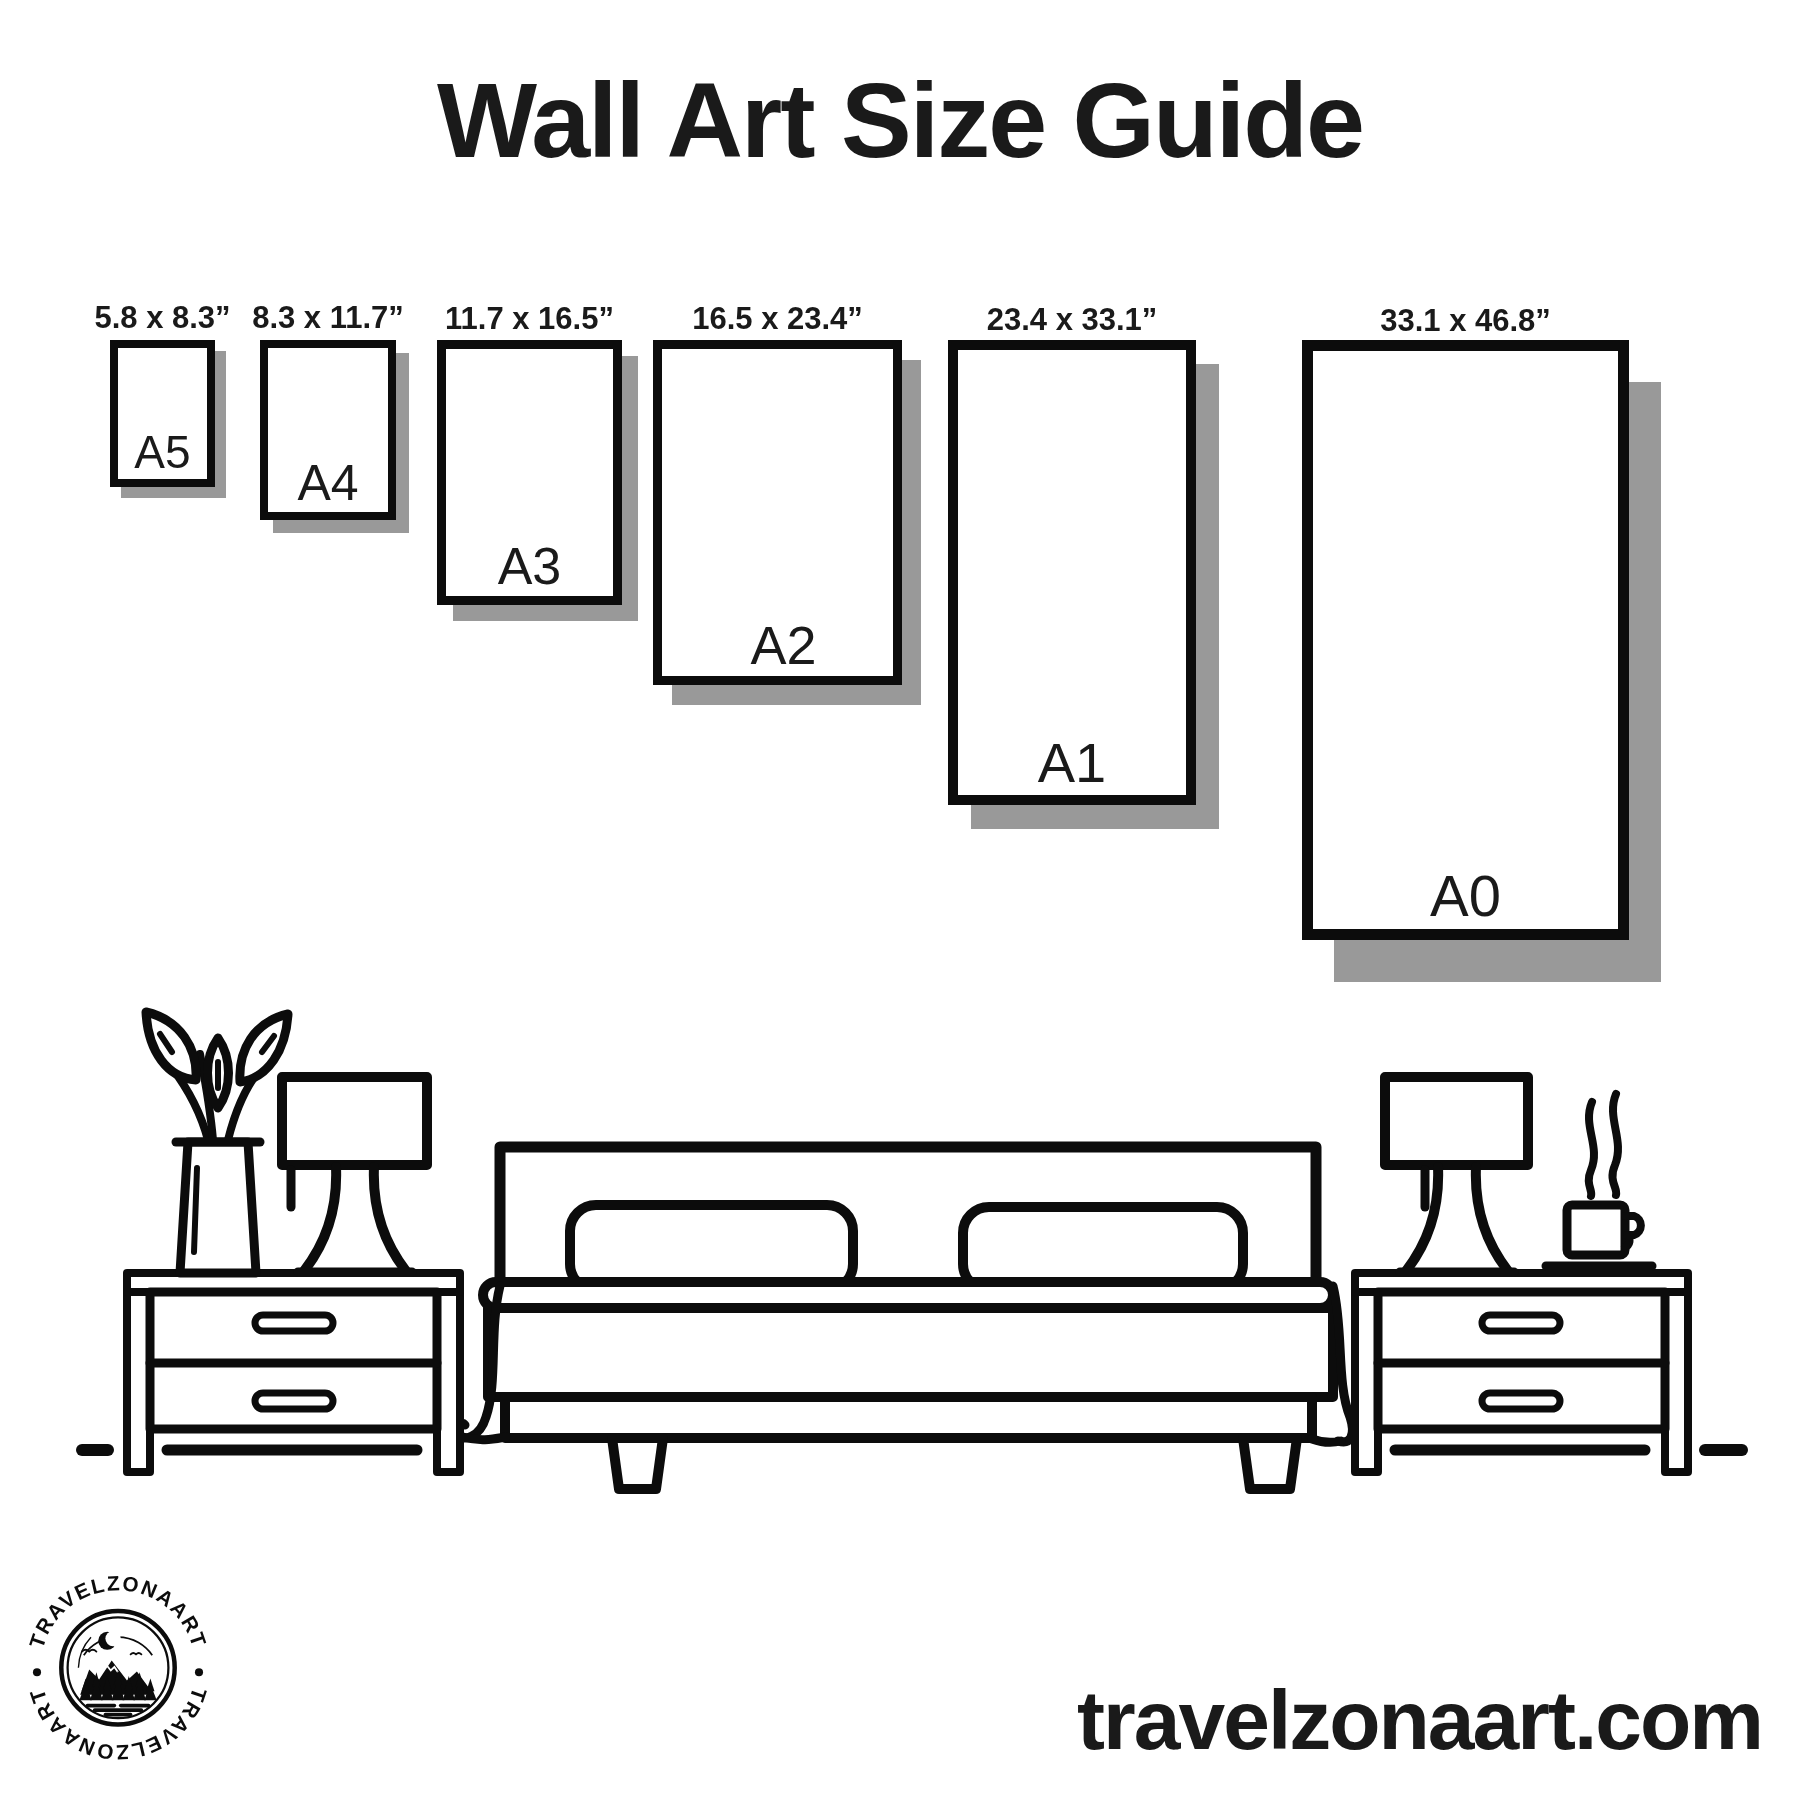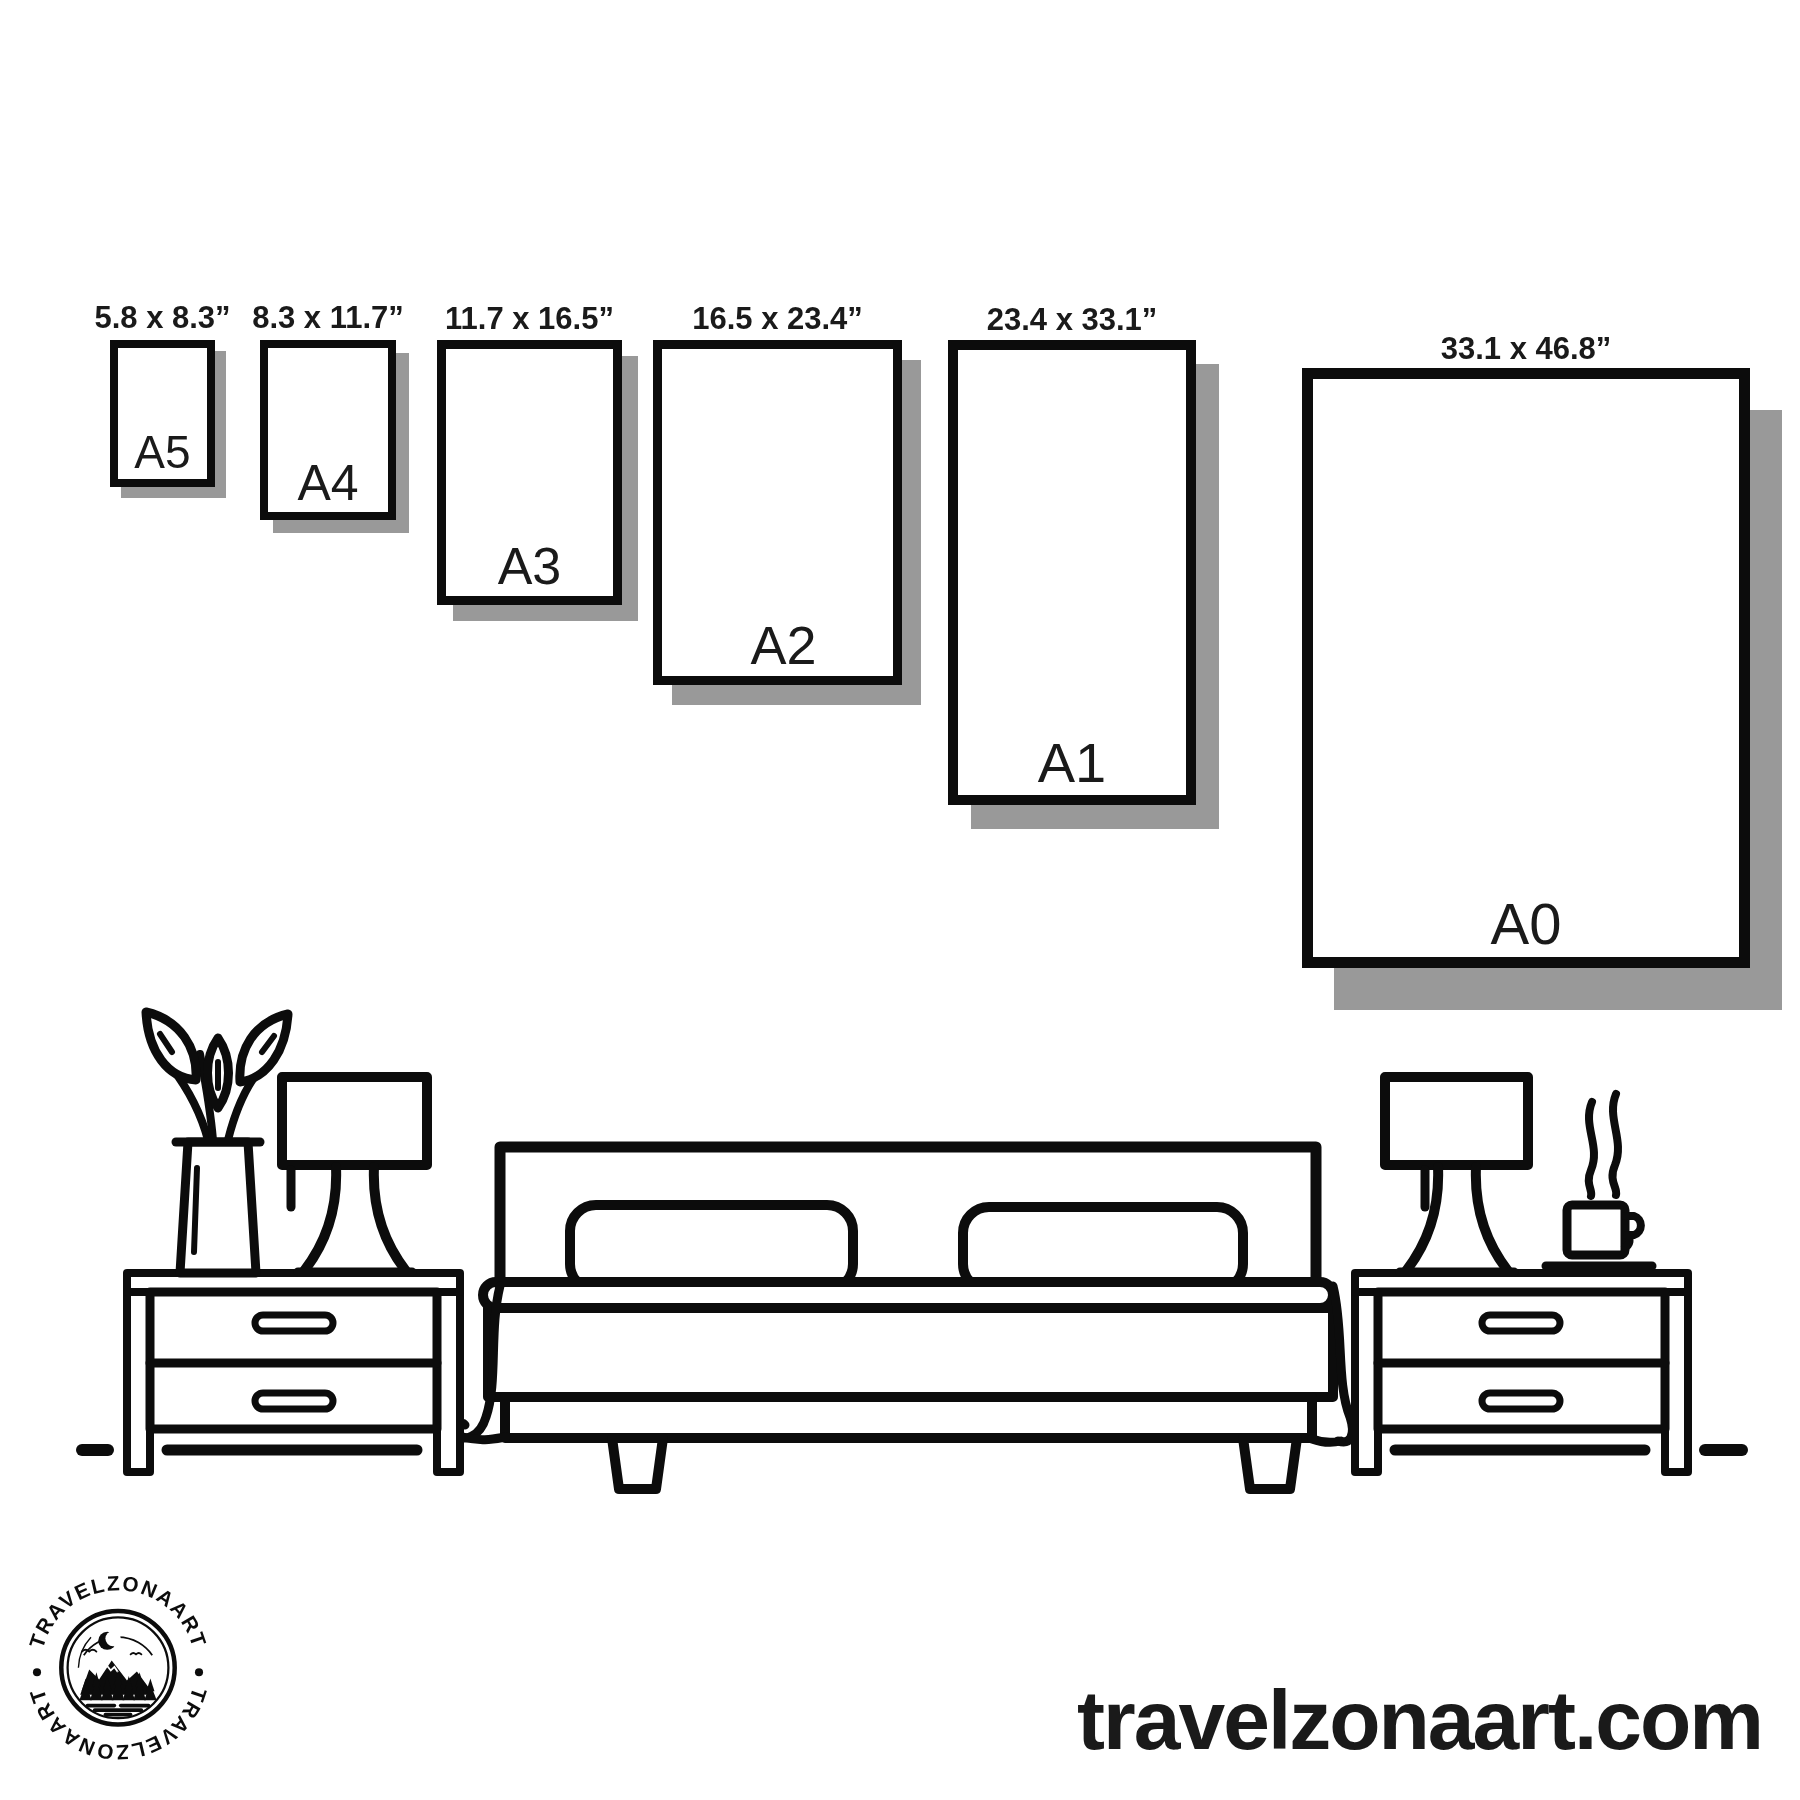--- a/index.html
+++ b/index.html
@@ -46,20 +46,21 @@
   .website{
     position:absolute;right:38px;top:1678px;font-size:84px;font-weight:700;
     letter-spacing:-2px;color:var(--text);line-height:1;
   }
 </style>
 </head>
 <body>
 
 <div id="stage">
 
+  <div class="page-title">Wall Art Size Guide</div>
 
   <div id="cards">
       <div class="card" style="left: 110px; top: 340px; width: 105px; height: 147px; border-width: 8px; box-shadow: 11px 11px 0 0 var(--shadow);">
       <div class="dim-label">5.8 x 8.3”</div>
       <div class="size-name" style="font-size: 46px;">A5</div>
     </div>
       <div class="card" style="left: 260px; top: 340px; width: 136px; height: 180px; border-width: 8px; box-shadow: 13px 13px 0 0 var(--shadow);">
       <div class="dim-label">8.3 x 11.7”</div>
       <div class="size-name" style="font-size: 50px;">A4</div>
     </div>
@@ -68,21 +69,21 @@
       <div class="size-name" style="font-size: 52px;">A3</div>
     </div>
       <div class="card" style="left: 653px; top: 340px; width: 249px; height: 345px; border-width: 9px; box-shadow: 19px 20px 0 0 var(--shadow);">
       <div class="dim-label">16.5 x 23.4”</div>
       <div class="size-name" style="font-size: 54px; margin-left: 12px;">A2</div>
     </div>
       <div class="card" style="left: 948px; top: 340px; width: 248px; height: 465px; border-width: 10px; box-shadow: 23px 24px 0 0 var(--shadow);">
       <div class="dim-label">23.4 x 33.1”</div>
       <div class="size-name" style="font-size: 56px;">A1</div>
     </div>
-      <div class="card" style="left: 1302px; top: 340px; width: 448px; height: 600px; border-width: 11px; box-shadow: 32px 42px 0 0 var(--shadow); margin-top: 28px;">
+      <div class="card" style="left: 1302px; top: 340px; width: 327px; height: 600px; border-width: 11px; box-shadow: 32px 42px 0 0 var(--shadow);">
       <div class="dim-label">33.1 x 46.8”</div>
       <div class="size-name" style="font-size: 58px;">A0</div>
     </div>
     </div>
 
   <svg id="scene" width="1800" height="520" viewBox="0 0 1800 520">
 
     <g>
       <rect class="shape sw11" x="500" y="157" width="816" height="137"></rect>
       <rect class="shape" x="570" y="215" width="283" height="85" rx="26"></rect>

